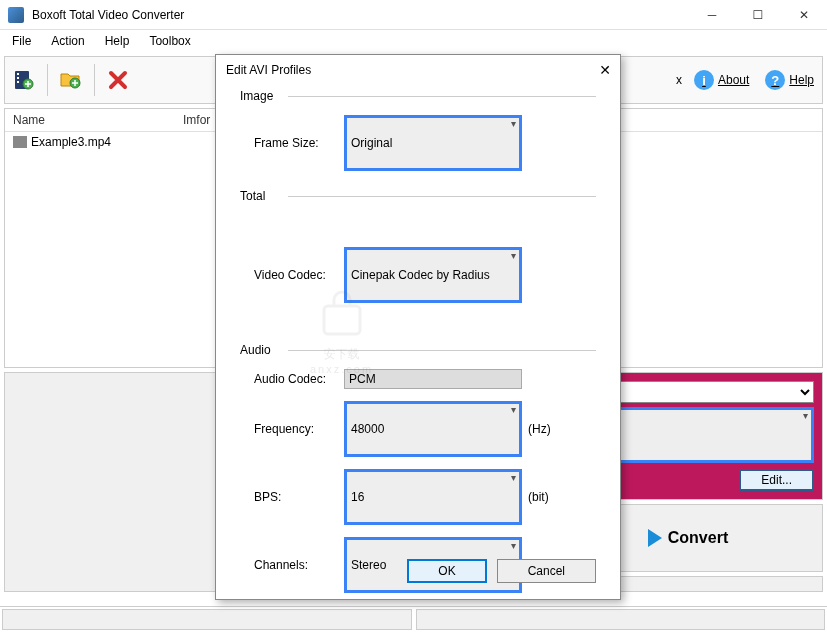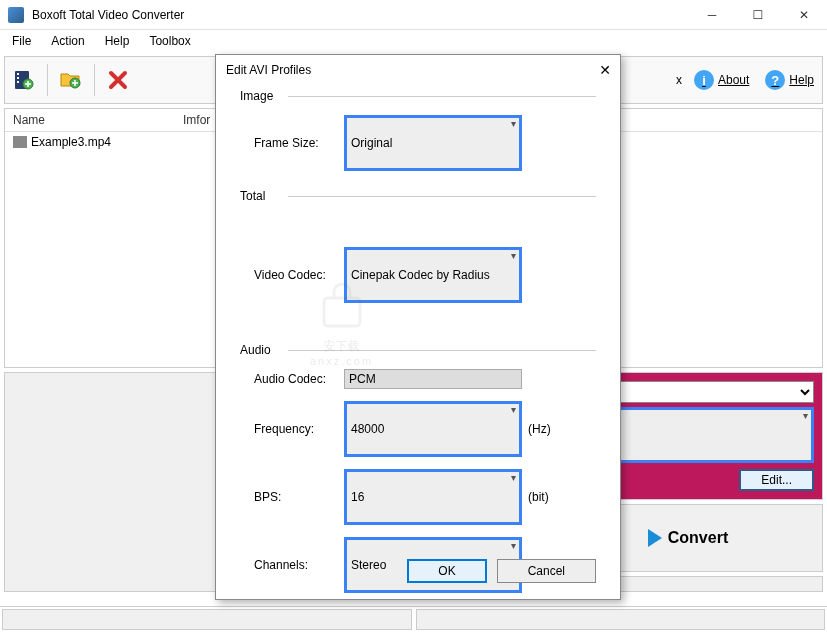--- a/index.html
+++ b/index.html
@@ -51,21 +51,21 @@
     .form-row { display: flex; align-items: center; margin: 12px 0 12px 14px; }
     .form-label { width: 90px; color: #000; }
     .select-wrap { position: relative; display: inline-block; width: 178px; }
     .select-wrap::after { content: "▾"; position: absolute; right: 6px; top: 3px; pointer-events: none; color: #555; font-size: 10px; }
     .select-wrap select { width: 100%; padding: 18px 4px; background: #eee; border: 3px solid #3b82f6; appearance: none; }
     .unit { margin-left: 6px; color: #000; }
     .modal-buttons { position: absolute; bottom: 16px; right: 24px; display: flex; gap: 10px; }
     .modal-btn { padding: 4px 30px; border: 1px solid #888; background: #eee; cursor: pointer; }
     .modal-btn.primary { border: 2px solid #0078d7; background: #e5f1fb; padding: 3px 29px; }
     
-    .watermark { position: absolute; left: 310px; top: 280px; opacity: 0.12; z-index: 200; pointer-events: none; font-size: 32px; color: #555; text-align: center; }
+    .watermark { position: absolute; left: 310px; top: 288px; opacity: 0.12; z-index: 200; pointer-events: none; font-size: 32px; color: #555; text-align: center; }
   </style>
 </head>
 <body>
 
 <div class="titlebar">
   <div class="titlebar-icon"></div>
   <span>Boxoft Total Video Converter</span>
   <div class="win-controls">
     <div class="win-btn">─</div>
     <div class="win-btn">☐</div>

